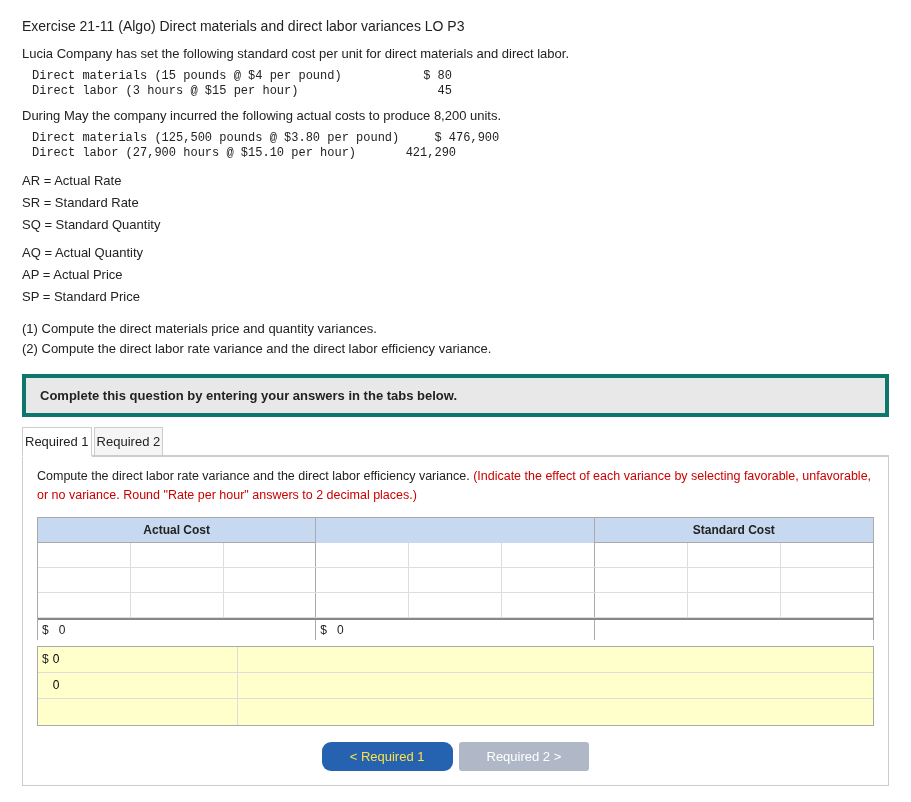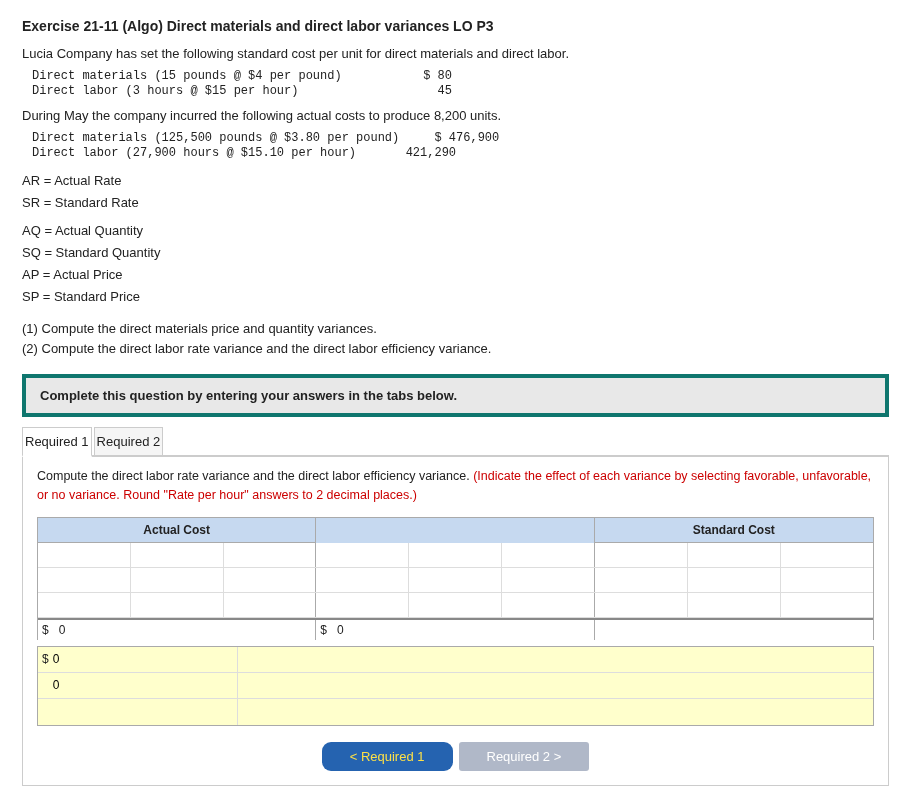--- a/index.html
+++ b/index.html
@@ -6,21 +6,21 @@
     body {
       font-family: Arial, sans-serif;
       font-size: 13px;
       background: #fff;
       color: #222;
       padding: 18px 22px;
       width: 911px;
       min-height: 802px;
     }
     .page-title {
-      font-weight: bold;
+      font-weight: normal;
       font-size: 14px;
       margin-bottom: 12px;
     }
     .intro-text {
       margin-bottom: 8px;
       font-size: 13px;
     }
     .data-table {
       font-family: 'Courier New', monospace;
       font-size: 12px;
@@ -145,22 +145,22 @@
   </div>
   <div class="row">
     <span class="label">Direct labor (27,900 hours @ $15.10 per hour)</span>
     <span class="value">421,290</span>
   </div>
 </div>
 
 <div class="abbrev-section">
   <div>AR = Actual Rate</div>
   <div>SR = Standard Rate</div>
+  <div>SQ = Standard Quantity</div>
   <div style="margin-top:6px;">AQ = Actual Quantity</div>
-  <div>SQ = Standard Quantity</div>
   <div>AP = Actual Price</div>
   <div>SP = Standard Price</div>
 </div>
 
 <div class="instructions">
   <div>(1) Compute the direct materials price and quantity variances.</div>
   <div>(2) Compute the direct labor rate variance and the direct labor efficiency variance.</div>
 </div>
 
 <div class="question-box">Complete this question by entering your answers in the tabs below.</div>

